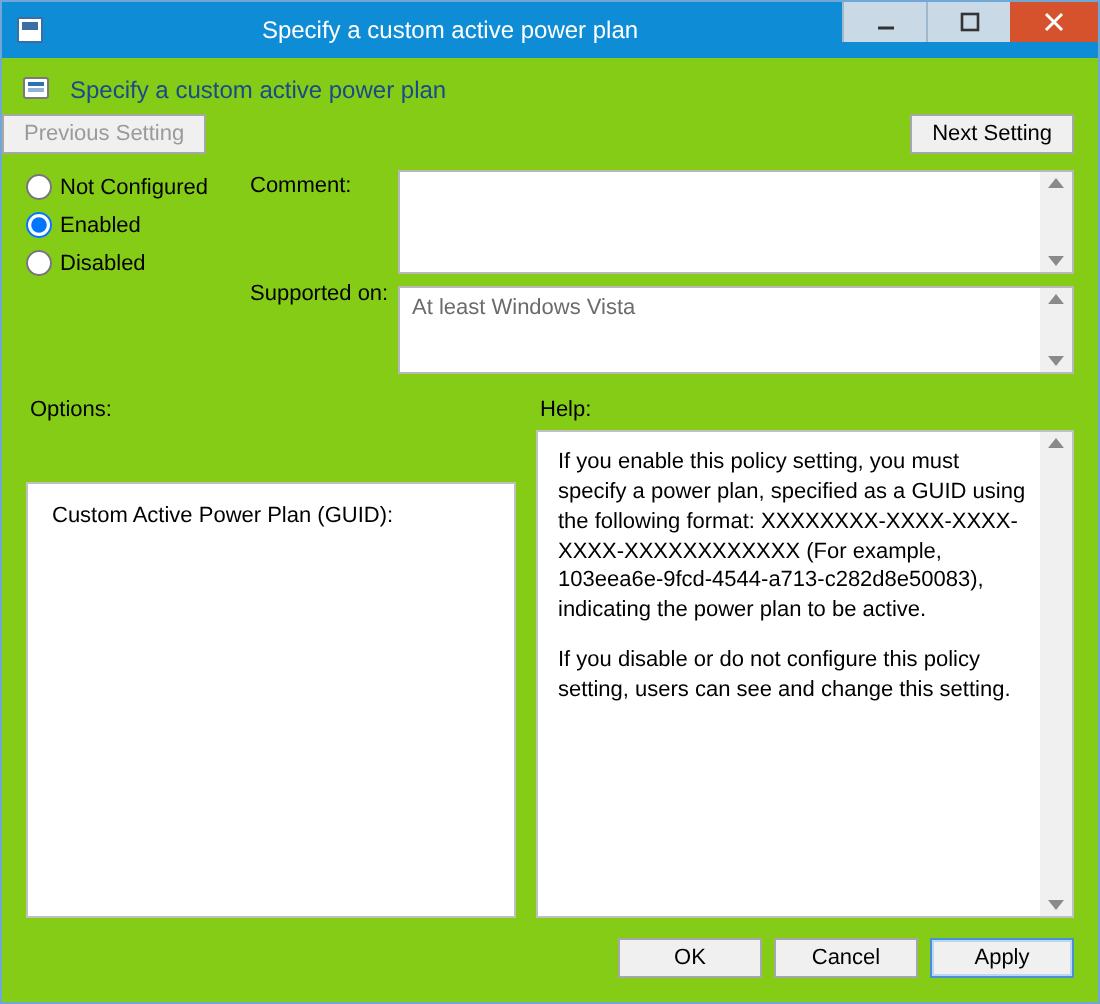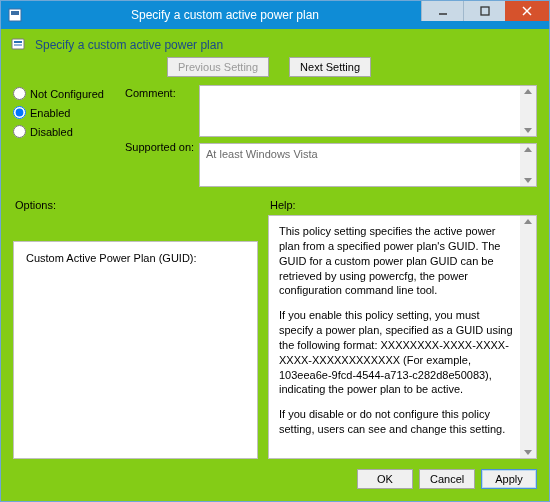--- a/index.html
+++ b/index.html
@@ -7,21 +7,21 @@
   .window { width: 550px; height: 502px; border: 1px solid #6fa7d6; display: flex; flex-direction: column; background:#84cc16;}
   .titlebar { height: 28px; background: #0f8cd6; display: flex; align-items: center; color: #fff; }
   .titlebar .icon { width: 28px; height:28px; display:flex; align-items:center; justify-content:center; }
   .titlebar .title { flex:1; text-align:center; font-size:12px; }
   .winbtns { display:flex; height:100%; }
   .winbtn { width: 42px; height: 20px; margin-top:0; display:flex; align-items:center; justify-content:center; color:#000; background:#c9d9e6; border-left:1px solid #a0b8cc;}
   .winbtn.close { background:#d6522c; color:#fff; border-left:none; width:44px;}
   .winbtn svg { display:block; }
   .header2 { padding:8px 10px 6px 10px; display:flex; align-items:center; gap:8px; border-bottom:0; }
   .header2 .htext { font-size:12px; color:#1a4a8a; }
-  .navrow { display:flex; justify-content:center; gap:20px; padding:0 12px 8px 0; margin-top:-2px;}
+  .navrow { display:flex; justify-content:space-between; gap:20px; padding:0 12px 8px 0; margin-top:-2px;}
   button.std { background:#f0f0f0; border:1px solid #a7a7a7; padding:3px 10px; font-size:11px; color:#000; cursor:pointer; }
   button.std:disabled { color:#9a9a9a; }
   button.std.default { border:1px solid #4a90d9; box-shadow: inset 0 0 0 1px #bcd8f0;}
   .configrow { display:flex; padding: 0 12px 4px 12px; gap:4px; }
   .radios { width:108px; padding-top:2px;}
   .radio { display:flex; align-items:flex-end; gap:4px; margin-bottom:6px; font-size:11px; }
   .radio input { margin:0; }
   .labels { width: 70px; display:flex; flex-direction:column; }
   .labels .lbl { height:54px; padding-top:2px; font-size:11px; }
   .labels .lbl2 { padding-top:2px; font-size:11px; }
@@ -35,21 +35,21 @@
   .mainrow { display:flex; flex:1; padding:6px 12px 0 12px; gap:10px; min-height:0;}
   .col { display:flex; flex-direction:column; flex:1; min-height:0;}
   .col.left { flex:0 0 245px;gap:26px; }
   .colhead { font-size:11px; padding:2px 0 4px 2px; }
   .panel { border:1px solid #c0c0c0; flex:1; background:#fff; padding:10px 12px; overflow:hidden; position:relative;}
   .panel.help { padding:8px 22px 8px 10px; line-height:1.35; font-size:11px; }
   .panel.help p { margin:0 0 10px 0; }
   .guidlabel { font-size:11px; margin-bottom:6px; display:block;}
   input.txt { width:100%; border:1px solid #8a8a8a; padding:3px 4px; font-size:11px; background:#fff;}
   .footer { padding:10px 12px 12px 0; display:flex; justify-content:flex-end; gap:6px; }
-  .footer button { width:56px; }
+  .footer button { width:72px; }
   .hdr-icon svg { display:block;}
 </style>
 </head>
 <body>
 
 <div class="window">
 
   <div class="titlebar">
     <div class="icon">
       <svg width="14" height="14">
@@ -134,21 +134,20 @@
   <div class="mainrow">
     <div class="col left">
       <div class="colhead">Options:</div>
       <div class="panel">
         <span class="guidlabel">Custom Active Power Plan (GUID):</span>
       </div>
     </div>
     <div class="col">
       <div class="colhead">Help:</div>
       <div class="panel help">
-        <p>This policy setting specifies the active power plan from a specified power plan's GUID. The GUID for a custom power plan GUID can be retrieved by using powercfg, the power configuration command line tool.</p>
         <p>If you enable this policy setting, you must specify a power plan, specified as a GUID using the following format: XXXXXXXX-XXXX-XXXX-XXXX-XXXXXXXXXXXX (For example, 103eea6e-9fcd-4544-a713-c282d8e50083), indicating the power plan to be active.</p>
         <p>If you disable or do not configure this policy setting, users can see and change this setting.</p>
         <div class="vscroll">
           <div class="arrow up"></div>
           <div class="arrow down"></div>
         </div>
       </div>
     </div>
   </div>
 

